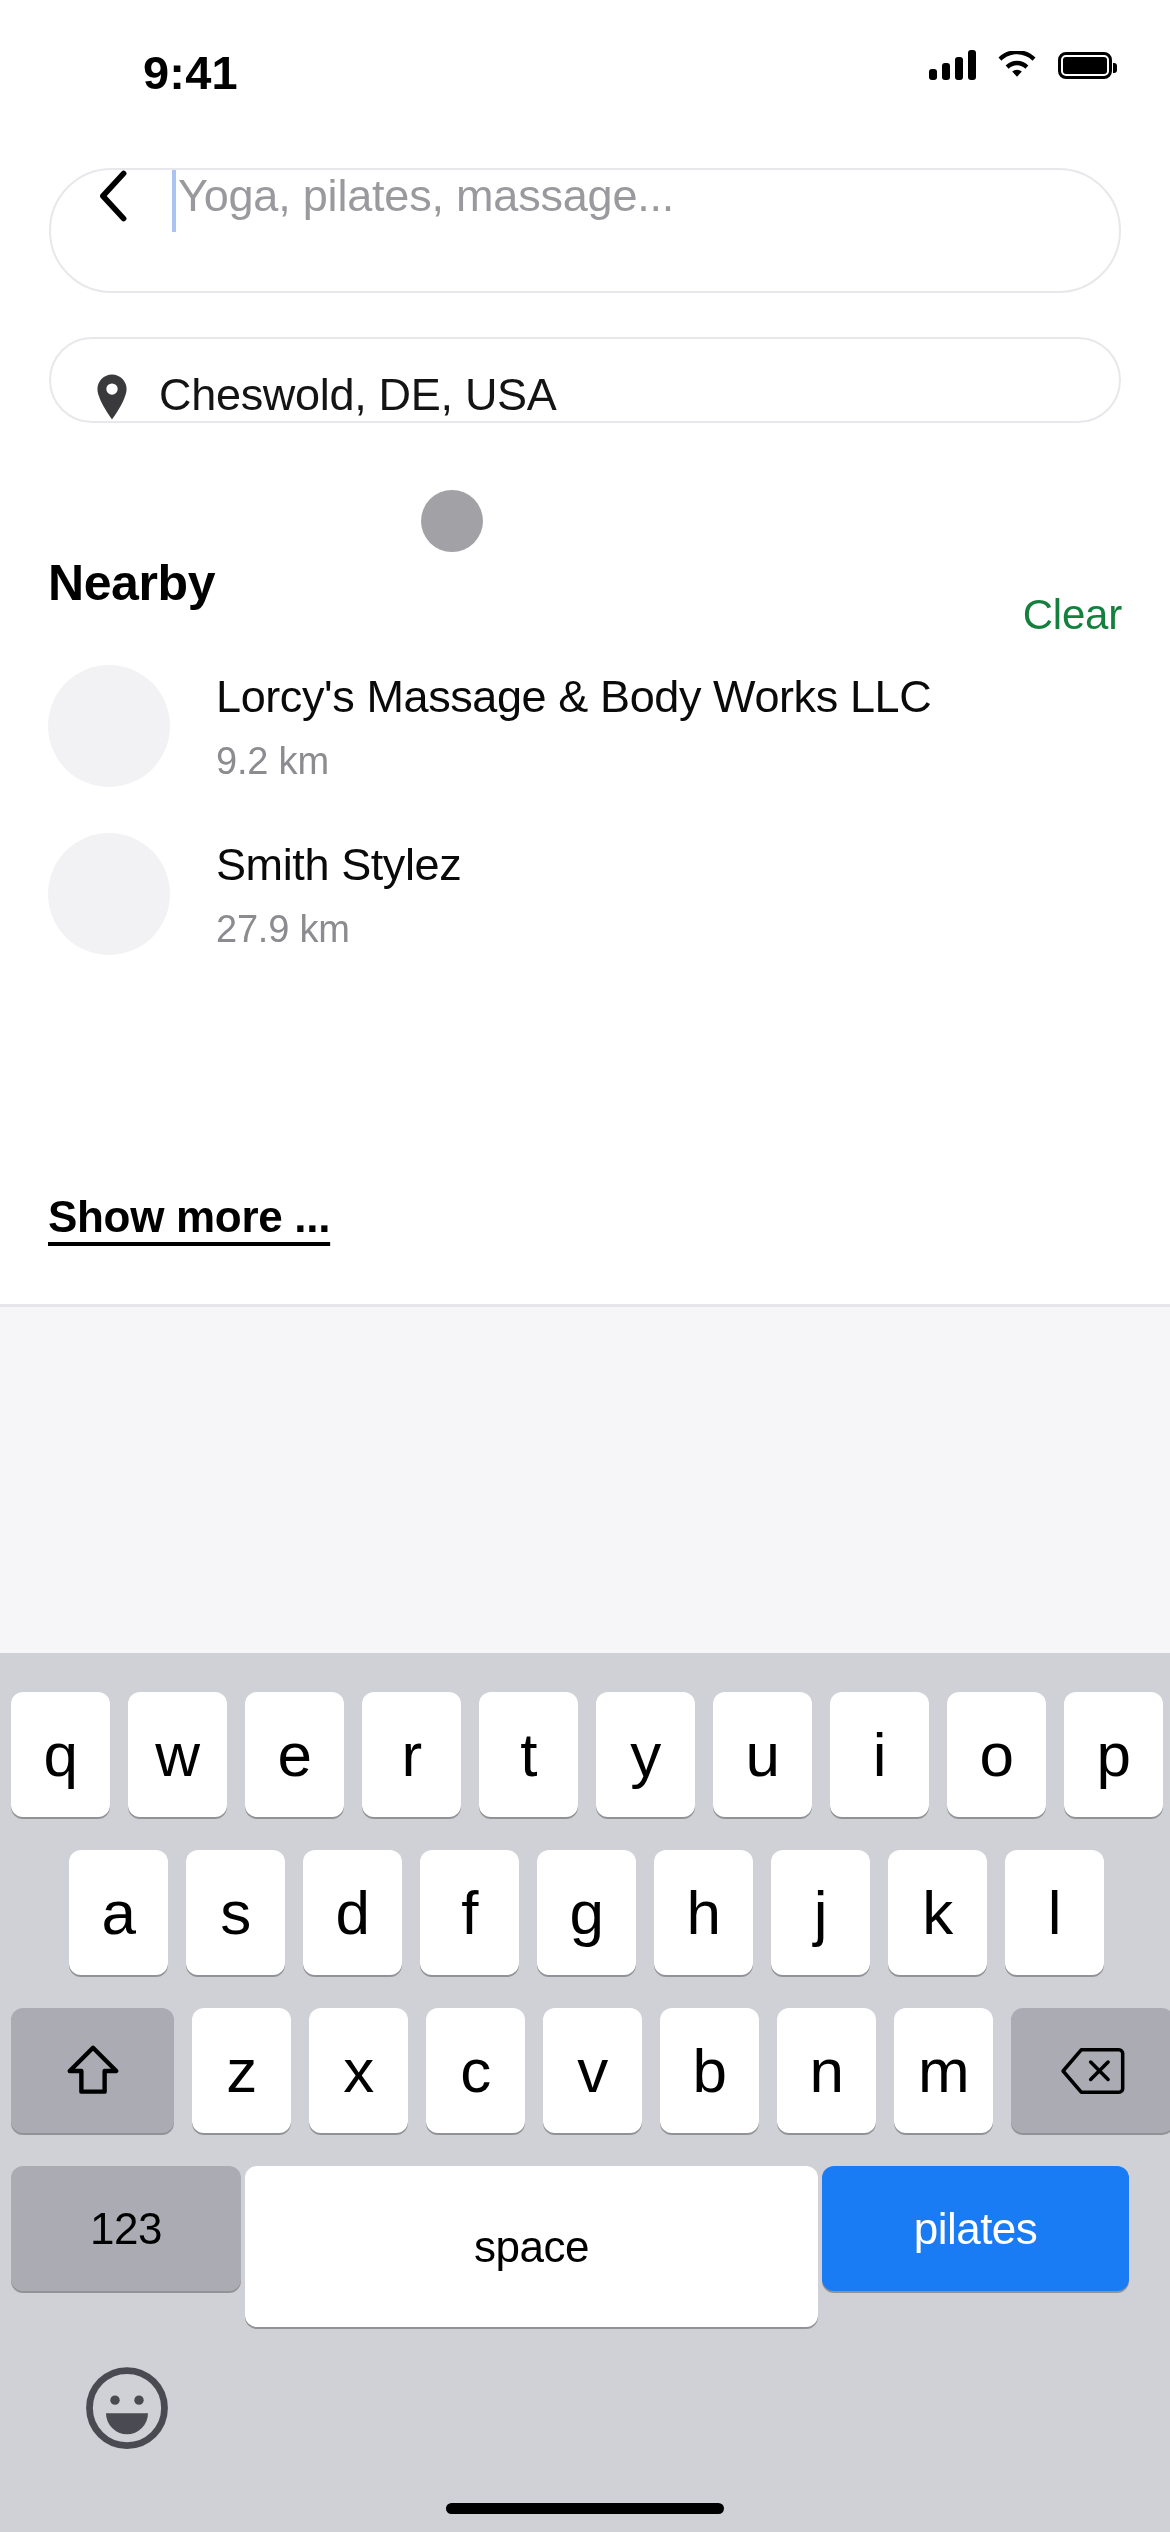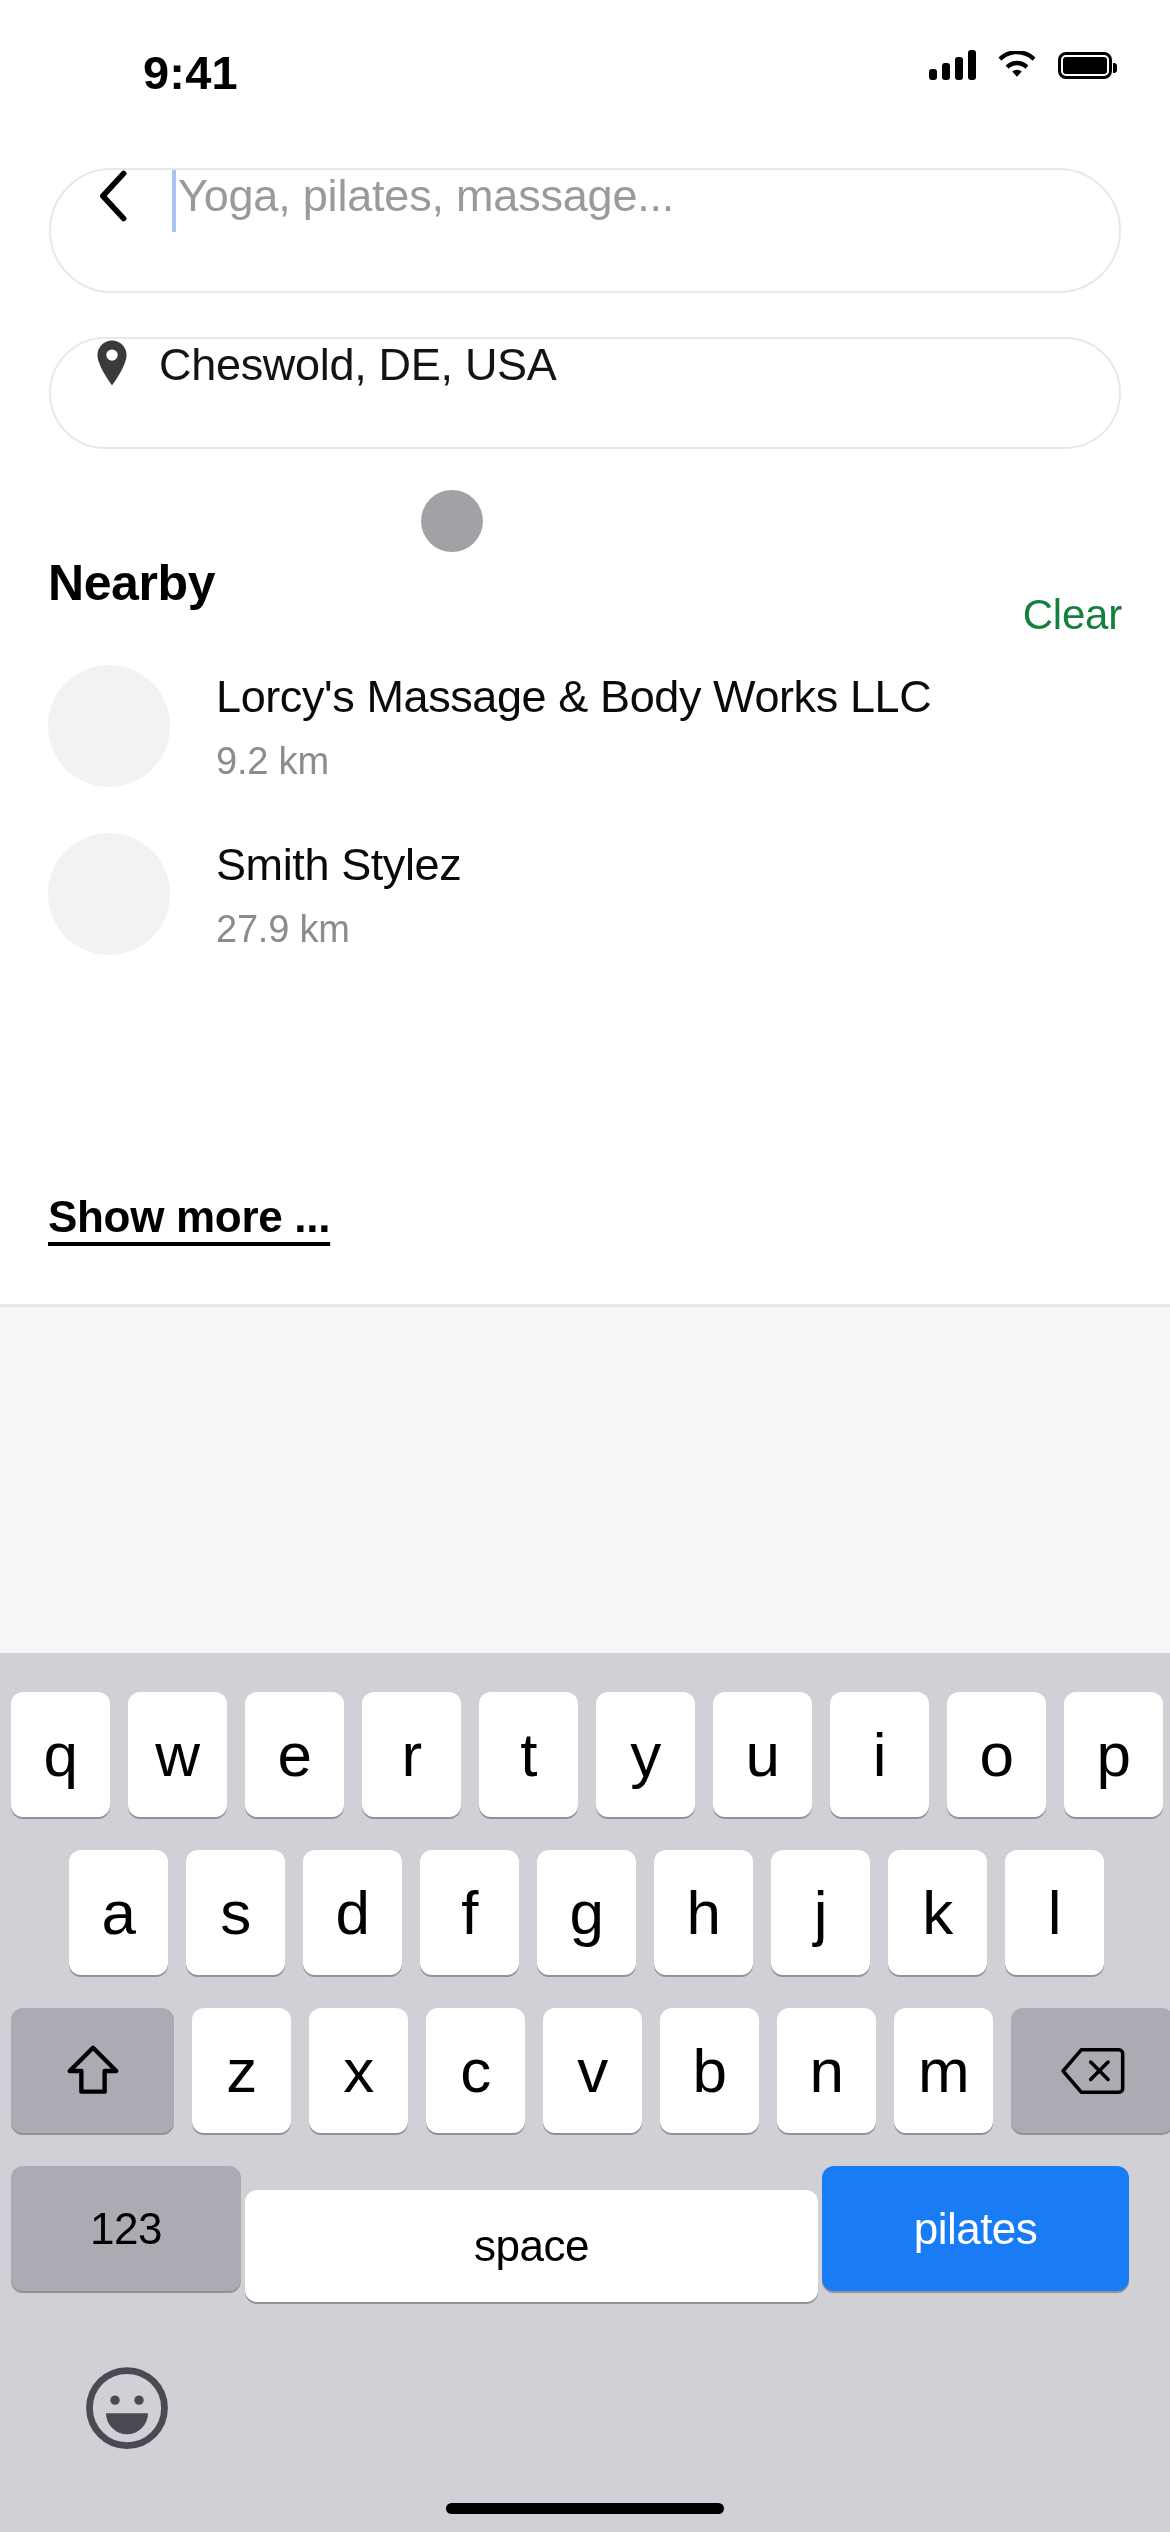--- a/index.html
+++ b/index.html
@@ -38,23 +38,23 @@
     position:absolute; left:49px; top:168px; width:1072px; height:125px;
     background:#fff; border:2px solid #E8E7EB; border-radius:63px;
     display:flex; padding:0 42px;
   }
   .back-chevron { width:44px; height:52px; flex:0 0 auto; }
   .caret { width:4px; height:62px; background:#A9C4F2; margin-left:35px; flex:0 0 auto; }
   .search-ph { margin-left:2px; font-size:45px; color:#9A9A9E; letter-spacing:-0.2px; }
 
   
   .locbar {
-    position:absolute; left:49px; top:337px; width:1072px; height:112px;
+    position:absolute; left:49px; top:337px; width:1072px; height:86px;
     background:#fff; border:2px solid #E8E7EB; border-radius:63px;
-    display:flex; align-items:flex-start; padding:0 42px;
+    display:flex; align-items:flex-end; padding:0 42px;
   }
   .pin-icon { width:38px; height:48px; flex:0 0 auto; }
   .loc-text { margin-left:28px; font-size:45px; color:#141414; letter-spacing:-0.3px; }
 
   
   .grabber { position:absolute; left:421px; top:490px; width:62px; height:62px; border-radius:50%; background:#A2A2A6; }
 
   
   .nearby-row { position:absolute; left:0; top:554px; width:1170px; height:66px; }
   .nearby-title { position:absolute; left:48px; top:0; font-size:50px; font-weight:700; color:#000; letter-spacing:-0.4px; }
@@ -85,21 +85,21 @@
   }
   .row1 { left:11px; top:39px; gap:18px; }
   .row1 .key { width:99px; height:125px; }
   .row2 { left:69px; top:197px; gap:18px; }
   .row2 .key { width:99px; height:125px; }
   .row3 { left:11px; top:355px; gap:18px; }
   .row3 .key { width:99px; height:125px; }
   .key-wide { background:#ABACB3 !important; width:163px !important; }
   .row4 { left:11px; top:513px; gap:4px; }
   .k123 { background:#ABACB3 !important; width:230px !important; height:125px; font-size:44px !important; }
-  .kspace { width:573px !important; height:112px; font-size:44px !important;margin-top:24px; }
+  .kspace { width:573px !important; height:161px; font-size:44px !important; }
   .ksearch { background:#1A7CF5 !important; width:307px !important; height:125px; color:#fff !important; font-size:44px !important; }
   .emoji-row { position:absolute; left:0; top:700px; width:1170px; height:110px; }
   .emoji-btn { position:absolute; left:82px; top:10px; width:90px; height:90px; }
   .home-ind { position:absolute; left:calc(50% - 139px); bottom:18px; width:278px; height:11px; background:#000; border-radius:6px; }
 </style>
 </head>
 <body>
 
 <div class="screen">
 

